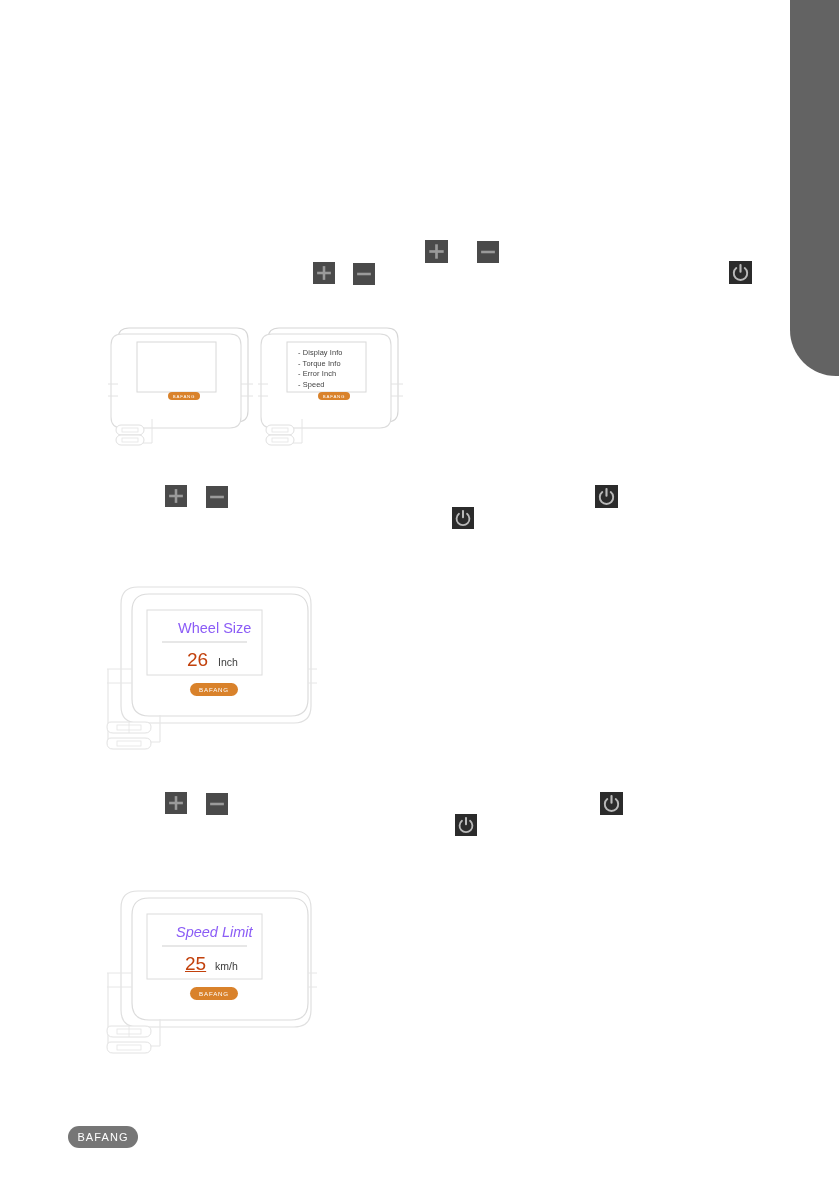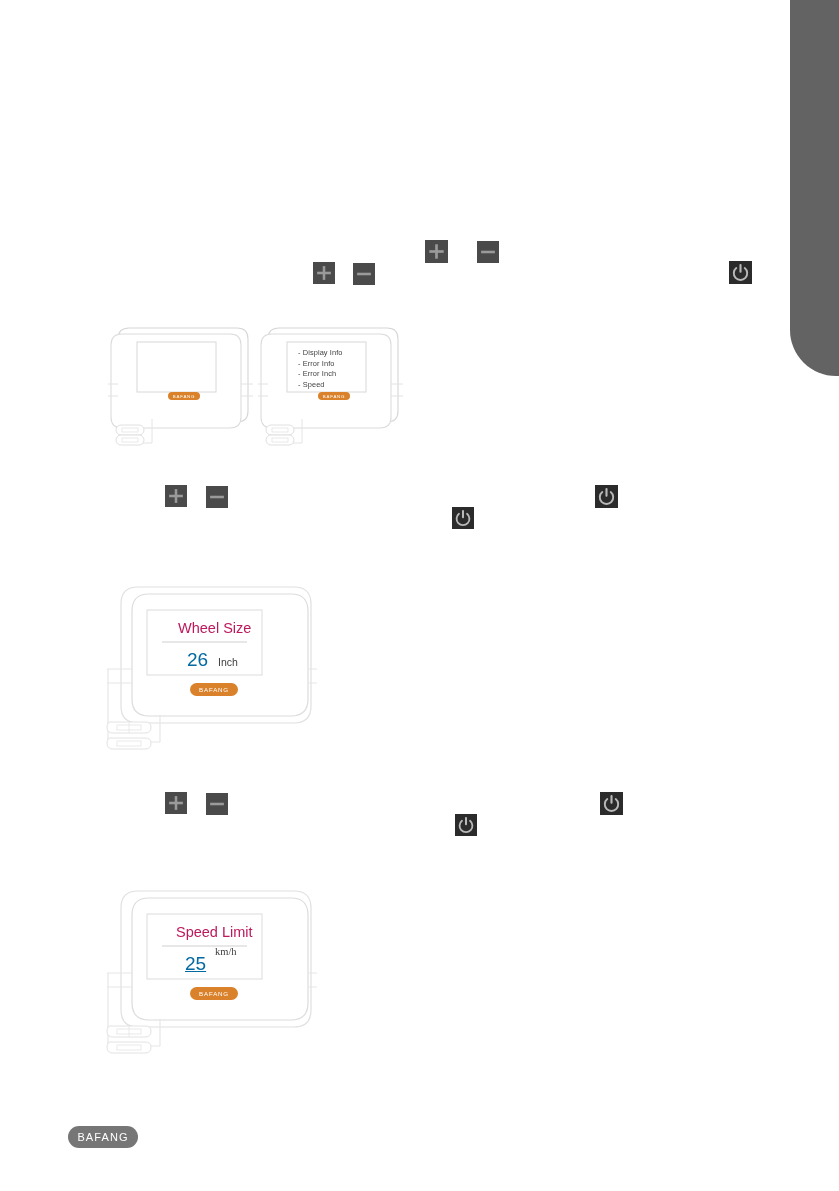--- a/index.html
+++ b/index.html
@@ -68,25 +68,25 @@
     font-family: "Liberation Sans", sans-serif;
     letter-spacing: 0.8px;
     display: flex;
     align-items: center;
     justify-content: center;
     overflow: hidden;
   }
 
   .big-title {
     font-size: 14.5px;
-    color: #be185d;
+    color: #8b5cf6;
   }
   .big-value {
     font-size: 19px;
-    color: #0369a1;
+    color: #c2410c;
   }
   .big-unit {
     font-size: 10.5px;
     color: #3c3c3c;
   }
 
   
   .footer-logo {
     position: absolute;
     left: 68px;
@@ -226,21 +226,21 @@
     <line x1="133" y1="71" x2="145" y2="71" stroke="#e2e2e2" stroke-width="1"></line>
     <rect x="29" y="17" width="79" height="50" stroke="#d8d8d8" stroke-width="1" fill="#ffffff"></rect>
     <path d="M12 103 L12 118 M12 118 L44 118 M44 118 L44 94" stroke="#e4e4e4" stroke-width="1" fill="none"></path>
     <rect x="8" y="100" width="28" height="10" rx="5" stroke="#e0e0e0" stroke-width="1" fill="#ffffff"></rect>
     <rect x="8" y="110" width="28" height="10" rx="5" stroke="#e0e0e0" stroke-width="1" fill="#ffffff"></rect>
     <rect x="14" y="103" width="16" height="4" stroke="#e4e4e4" stroke-width="0.8" fill="#ffffff"></rect>
     <rect x="14" y="113" width="16" height="4" stroke="#e4e4e4" stroke-width="0.8" fill="#ffffff"></rect>
   </svg>
   <div class="menu-list" style="left:38px; top:22px;">
     <div>- Display Info</div>
-    <div>- Error Info</div>
+    <div>- Torque Info</div>
     <div>- Error Inch</div>
     <div>- Speed</div>
   </div>
   <div class="badge-pill" style="left:60px; top:67px; width:32px; height:8px; font-size:4.4px;">BAFANG</div>
 </div>
 
 <div class="device" style="left:105px; top:582px;">
   <svg width="212" height="180" viewBox="0 0 212 180" fill="none">
     <path d="M16 22 Q16 5 33 5 L189 5 Q206 5 206 22 L206 124 Q206 141 189 141 L33 141 Q16 141 16 124 Z" stroke="#e0e0e0" stroke-width="1.2" fill="#ffffff"></path>
     <path d="M27 29 Q27 12 44 12 L186 12 Q203 12 203 29 L203 117 Q203 134 186 134 L44 134 Q27 134 27 117 Z" stroke="#dcdcdc" stroke-width="1.2" fill="#ffffff"></path>
@@ -277,19 +277,19 @@
     <line x1="203" y1="101" x2="212" y2="101" stroke="#e6e6e6" stroke-width="1"></line>
     <rect x="42" y="28" width="115" height="65" stroke="#dcdcdc" stroke-width="1" fill="#ffffff"></rect>
     <line x1="57" y1="60" x2="142" y2="60" stroke="#d0d0d0" stroke-width="1.2"></line>
     <path d="M3 87 L3 160 M3 160 L55 160 M55 160 L55 133" stroke="#e6e6e6" stroke-width="1.2" fill="none"></path>
     <path d="M6 140 Q2 140 2 145 Q2 151 8 151 L40 151 Q46 151 46 145 Q46 140 40 140 Z" stroke="#e2e2e2" stroke-width="1" fill="#ffffff"></path>
     <path d="M6 156 Q2 156 2 161 Q2 167 8 167 L40 167 Q46 167 46 161 Q46 156 40 156 Z" stroke="#e2e2e2" stroke-width="1" fill="#ffffff"></path>
     <rect x="12" y="143" width="24" height="5" stroke="#e4e4e4" stroke-width="0.8" fill="#ffffff"></rect>
     <rect x="12" y="159" width="24" height="5" stroke="#e4e4e4" stroke-width="0.8" fill="#ffffff"></rect>
     <line x1="24" y1="140" x2="24" y2="151" stroke="#e4e4e4" stroke-width="0.8"></line>
   </svg>
-  <div class="scr-text big-title" style="left:71px; top:38px;">Speed Limit</div>
+  <div class="scr-text big-title" style="left:71px; top:38px;font-style:italic;">Speed Limit</div>
   <div class="scr-text big-value" style="left:80px; top:67px;text-decoration:underline;">25</div>
-  <div class="scr-text big-unit" style="left:110px; top:60px;font-family:Liberation Serif, serif;">km/h</div>
+  <div class="scr-text big-unit" style="left:110px; top:74px;">km/h</div>
   <div class="badge-pill" style="left:85px; top:101px; width:48px; height:13px; font-size:6.2px;">BAFANG</div>
 </div>
 
 <div class="footer-logo">BAFANG</div>
 
 </body></html>

